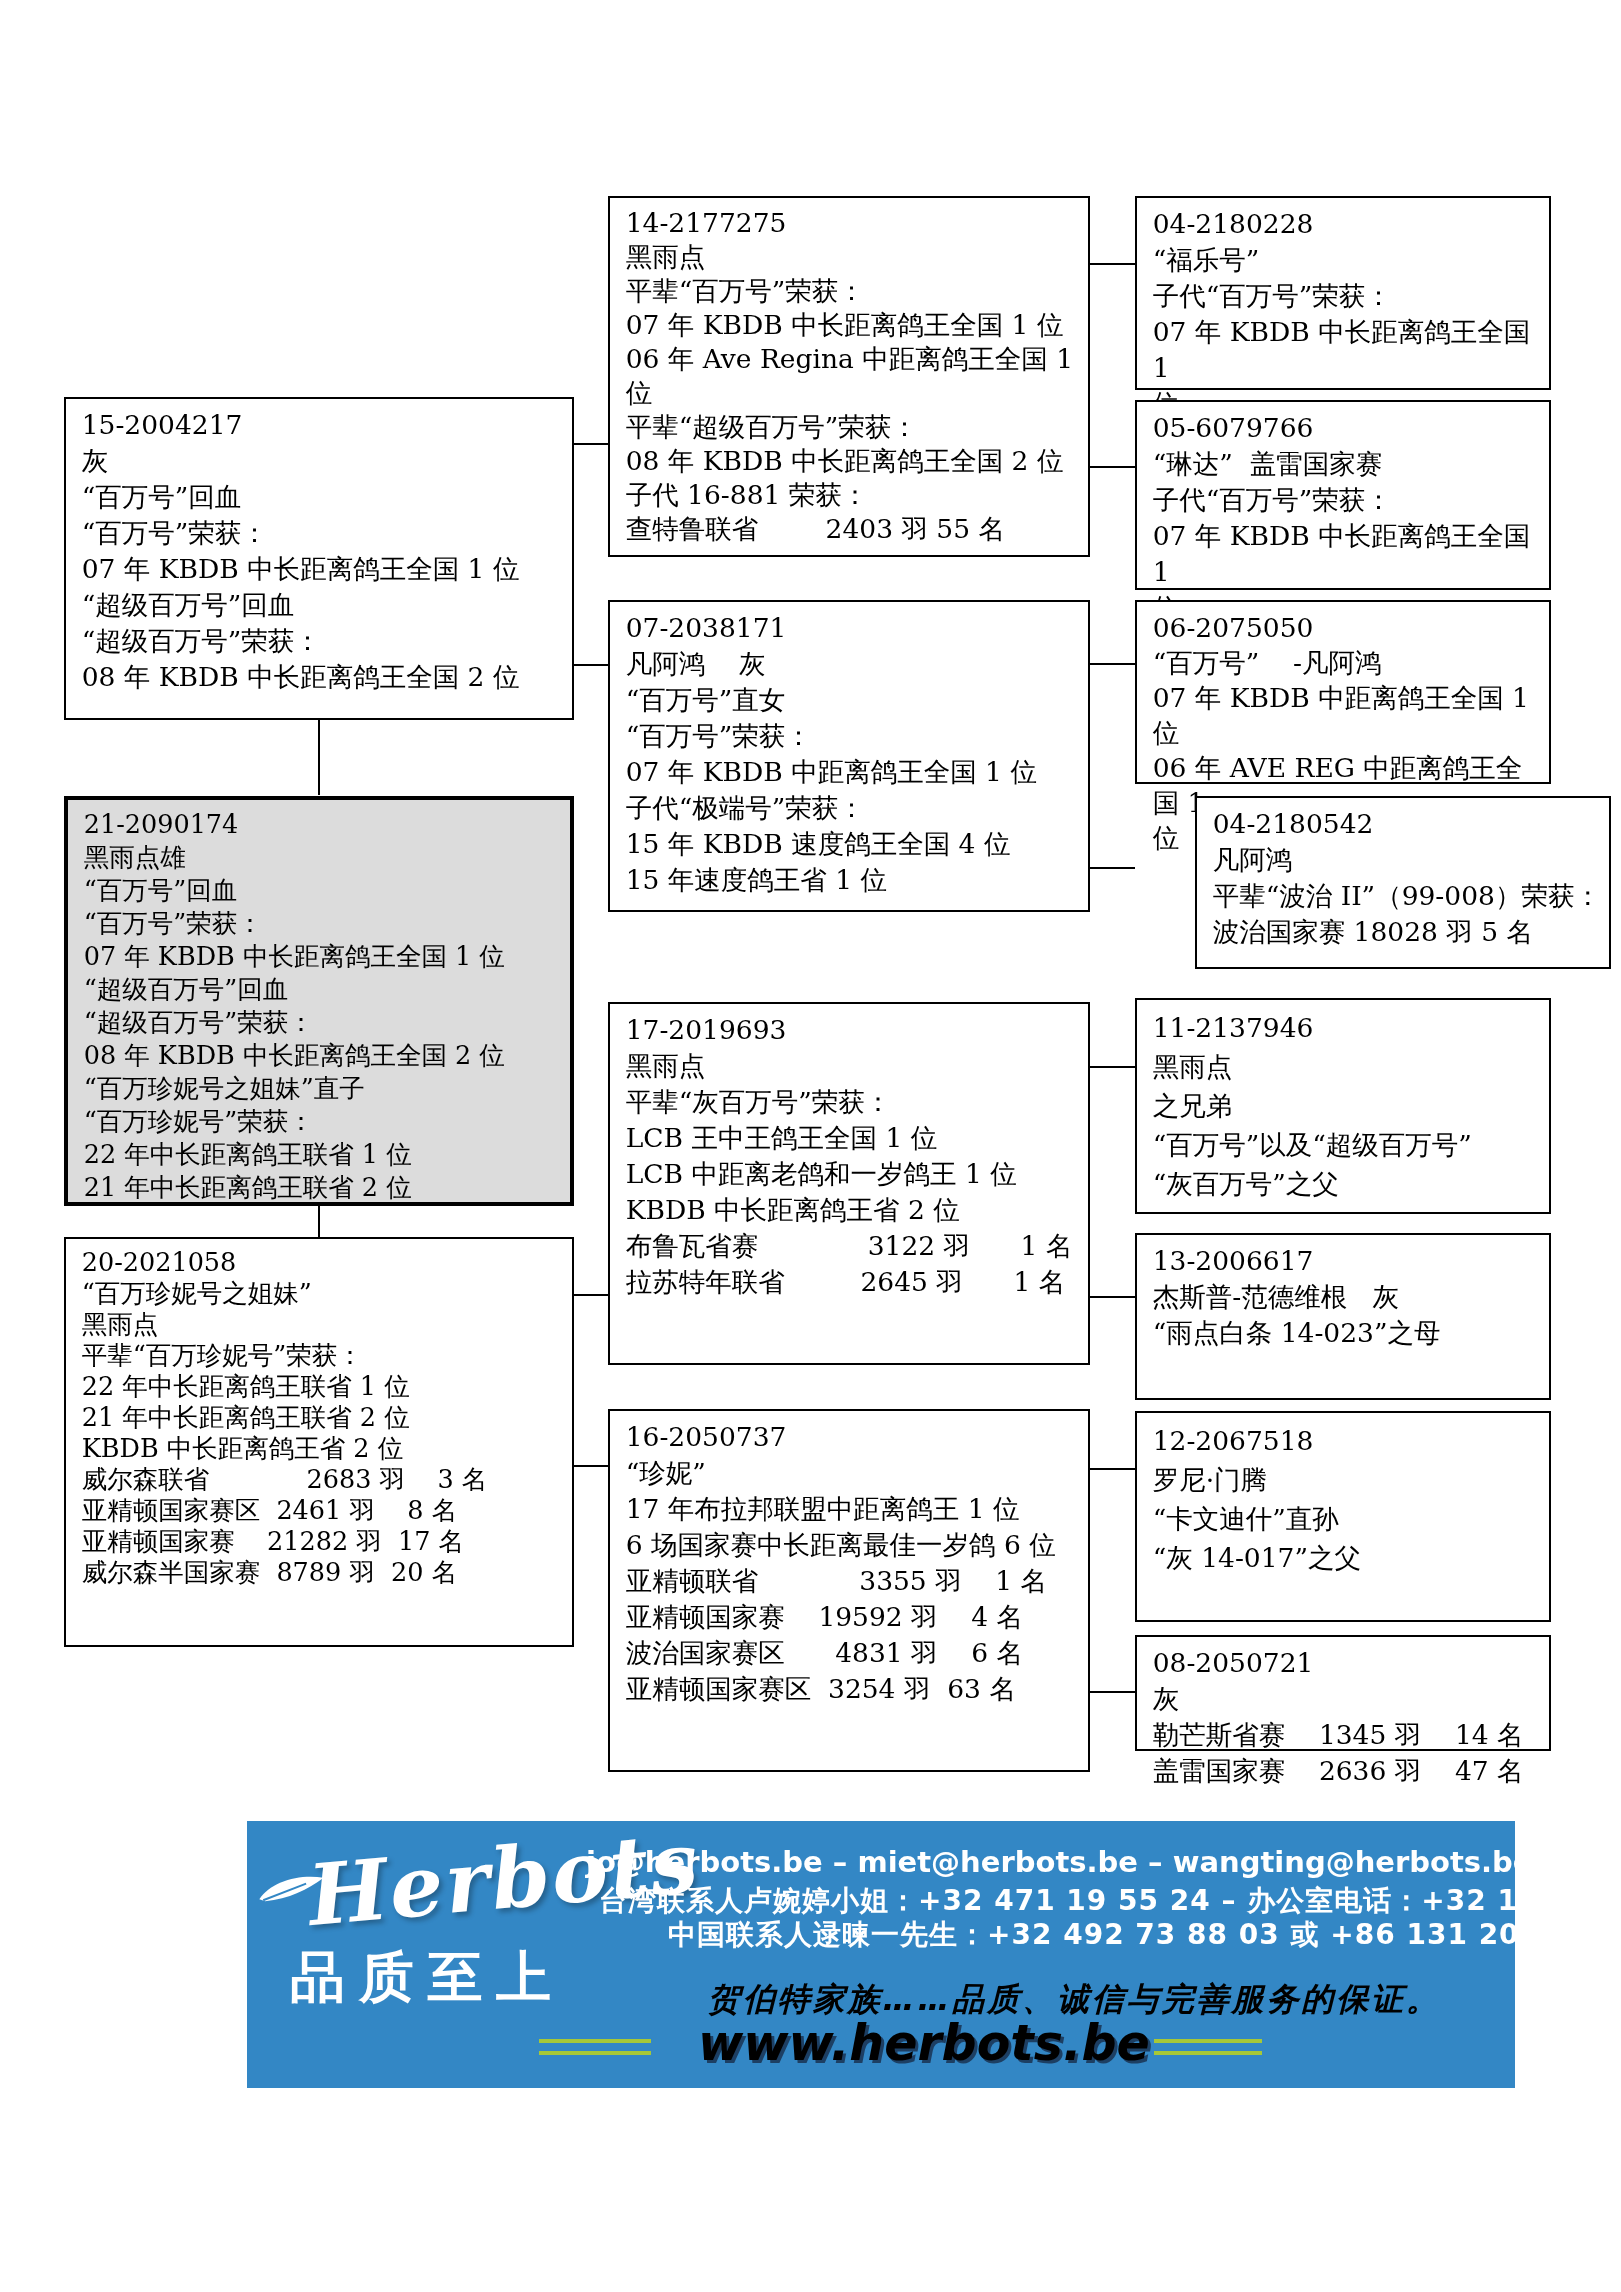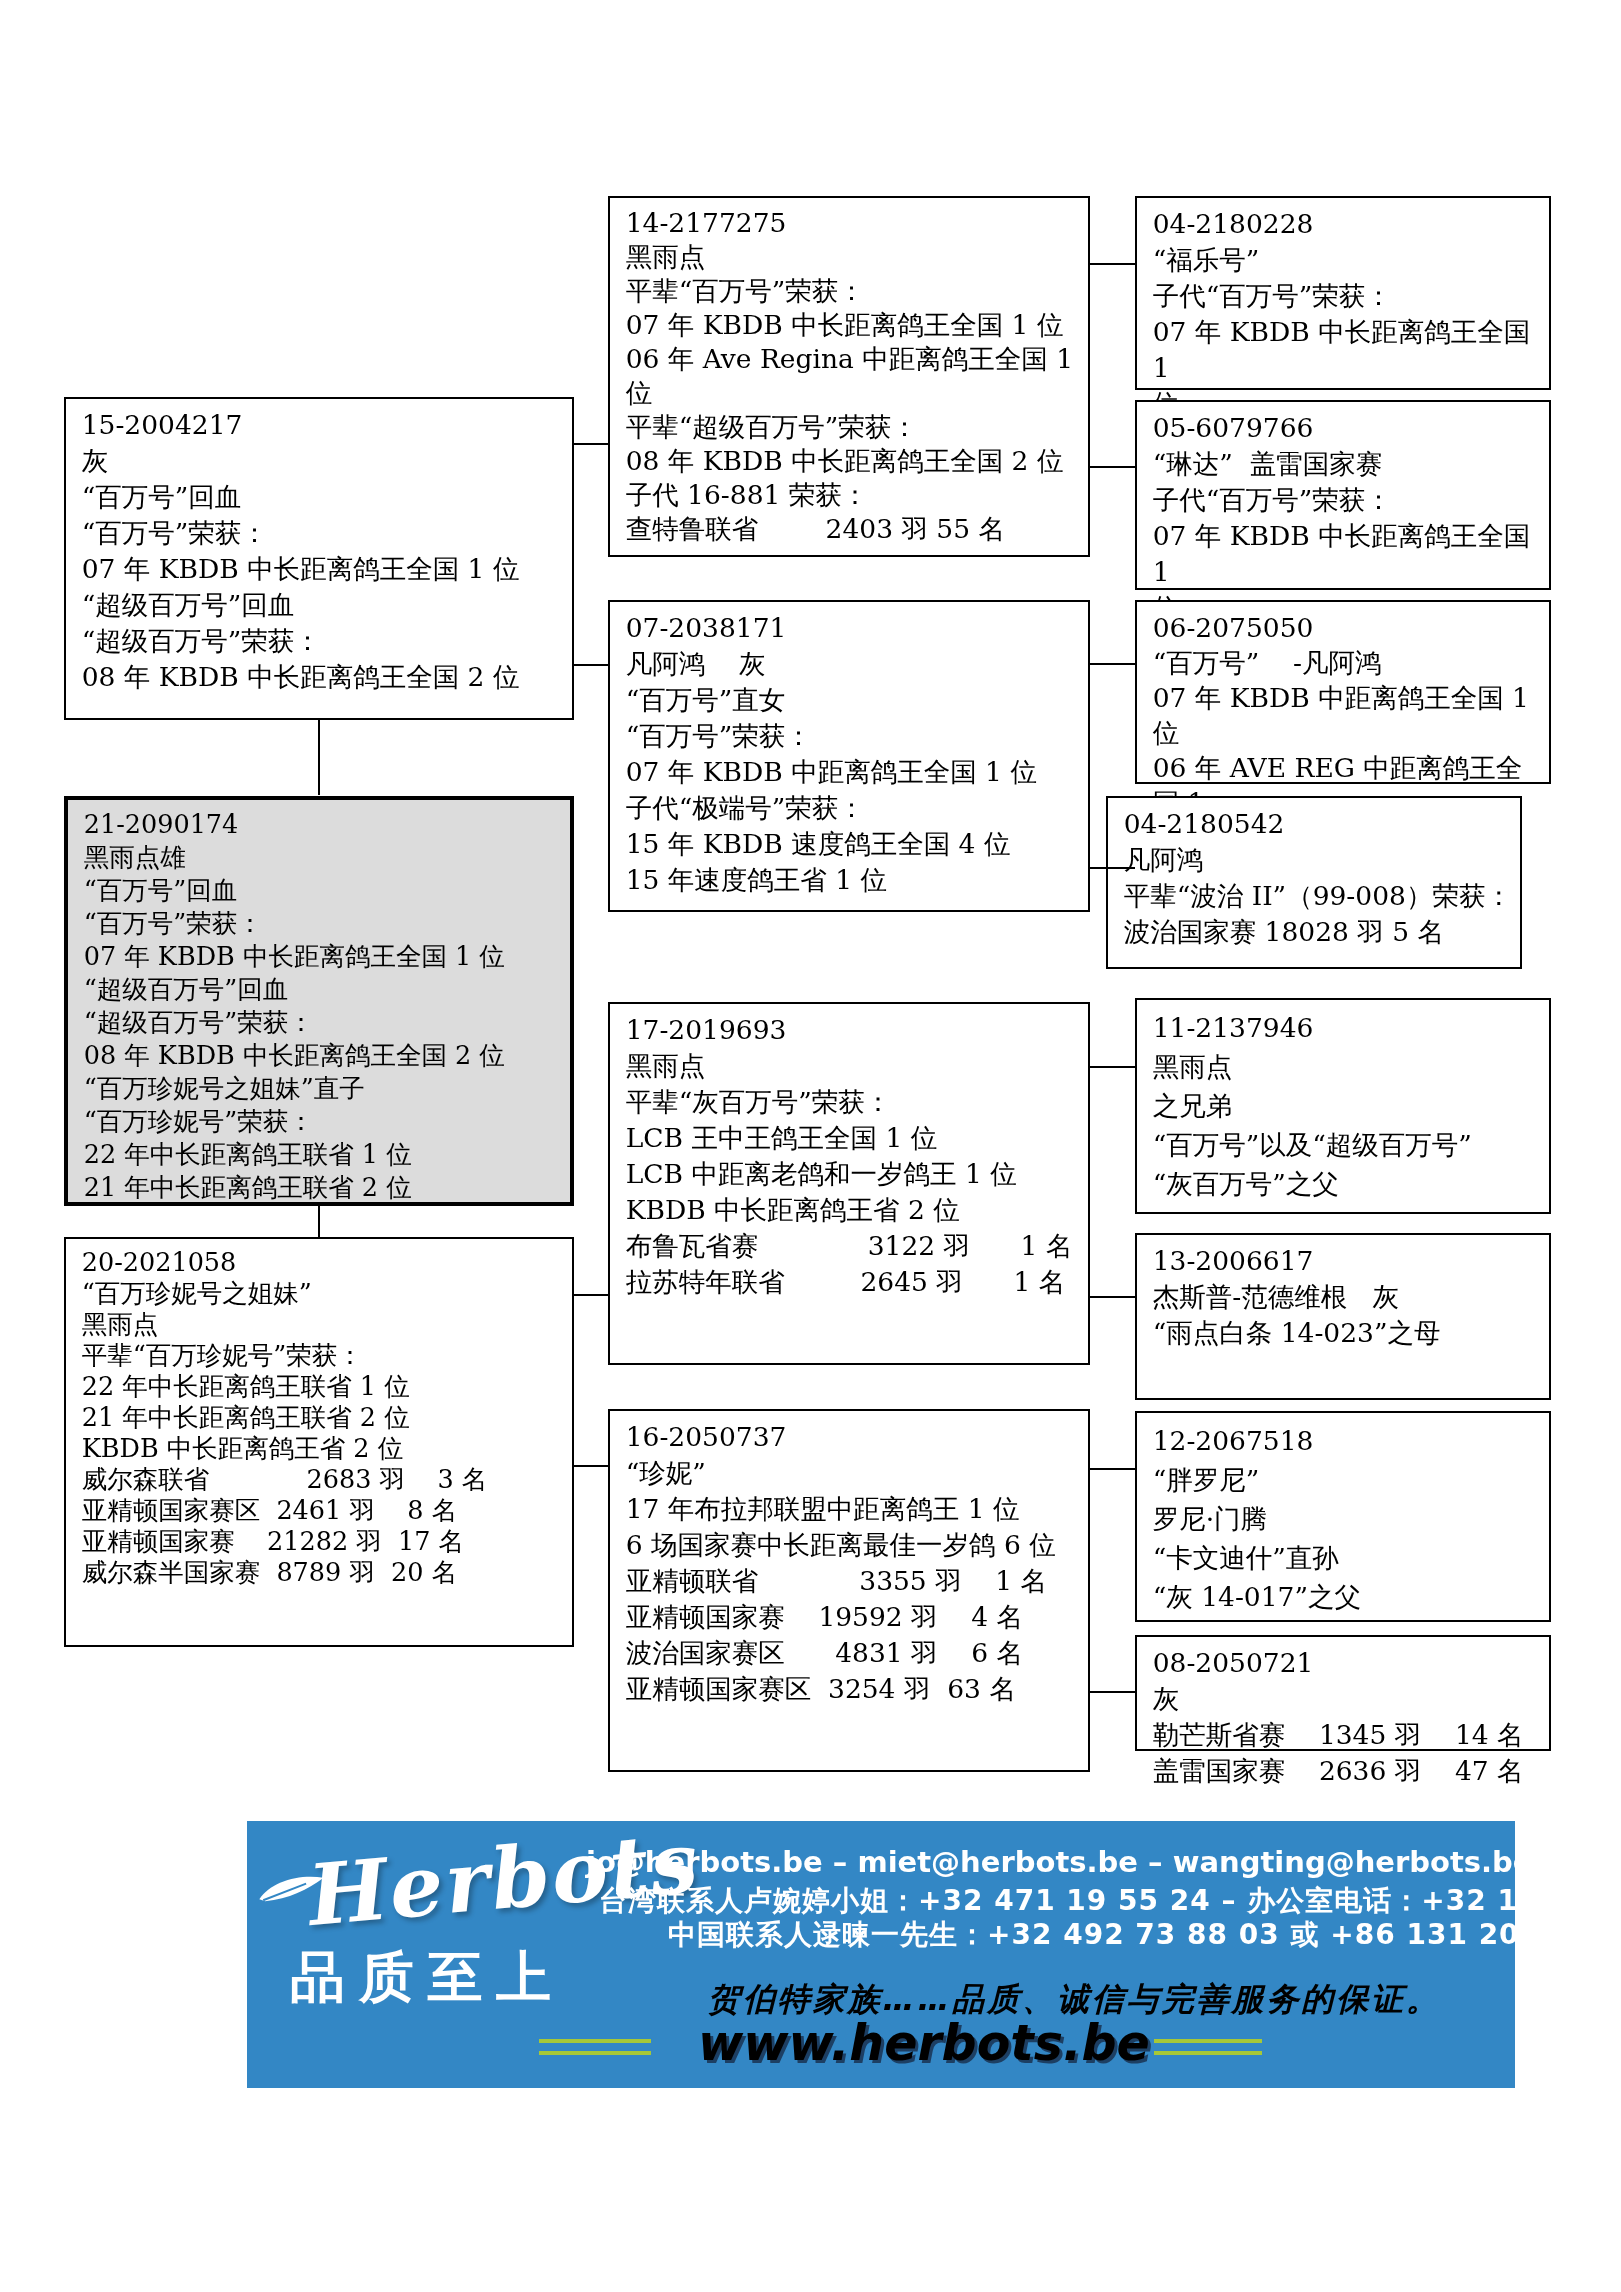--- a/index.html
+++ b/index.html
@@ -13,21 +13,21 @@
   .bx-21{left:64px;top:796px;width:510px;height:410px;border:4.9px solid #000;background:#dcdcdc;
          line-height:33px;font-size:25.5px;}
   .bx-20{left:64px;top:1237px;width:510px;height:410px;line-height:31px;font-size:25.5px;}
   .bx-14{left:608px;top:196px;width:482px;height:361px;line-height:34px;}
   .bx-07{left:608px;top:600px;width:482px;height:312px;}
   .bx-17{left:608px;top:1002px;width:482px;height:363px;}
   .bx-16{left:608px;top:1409px;width:482px;height:363px;}
   .bx-04a{left:1135px;top:196px;width:416px;height:194px;}
   .bx-05{left:1135px;top:400px;width:416px;height:190px;}
   .bx-06{left:1135px;top:600px;width:416px;height:184px;line-height:35px;}
-  .bx-04b{left:1106px;top:796px;width:416px;height:173px;}
+  .bx-04b{left:1195px;top:796px;width:416px;height:173px;}
   .bx-11{left:1135px;top:998px;width:416px;height:216px;line-height:39px;}
   .bx-13{left:1135px;top:1233px;width:416px;height:167px;}
   .bx-12{left:1135px;top:1411px;width:416px;height:211px;line-height:39px;}
   .bx-08{left:1135px;top:1635px;width:416px;height:116px;}
   
   .hline{position:absolute;height:2px;background:#000;}
   .vline{position:absolute;width:2px;background:#000;}
   
   .banner{position:absolute;left:247px;top:1821px;width:1268px;height:267px;overflow:hidden;
           font-family:"DejaVu Sans", sans-serif;}
@@ -182,21 +182,20 @@
     </div>
 
   <div class="box bx-13">
       <div class="bline">13-2006617</div>
       <div class="bline">杰斯普-范德维根   灰</div>
       <div class="bline">“雨点白条 14-023”之母</div>
     </div>
 
   <div class="box bx-12">
       <div class="bline">12-2067518</div>
-      <div class="bline">“胖罗尼”</div>
       <div class="bline">罗尼·门腾</div>
       <div class="bline">“卡文迪什”直孙</div>
       <div class="bline">“灰 14-017”之父</div>
     </div>
 
   <div class="box bx-08">
       <div class="bline">08-2050721</div>
       <div class="bline">灰</div>
       <div class="bline">勒芒斯省赛    1345 羽    14 名</div>
       <div class="bline">盖雷国家赛    2636 羽    47 名</div>

